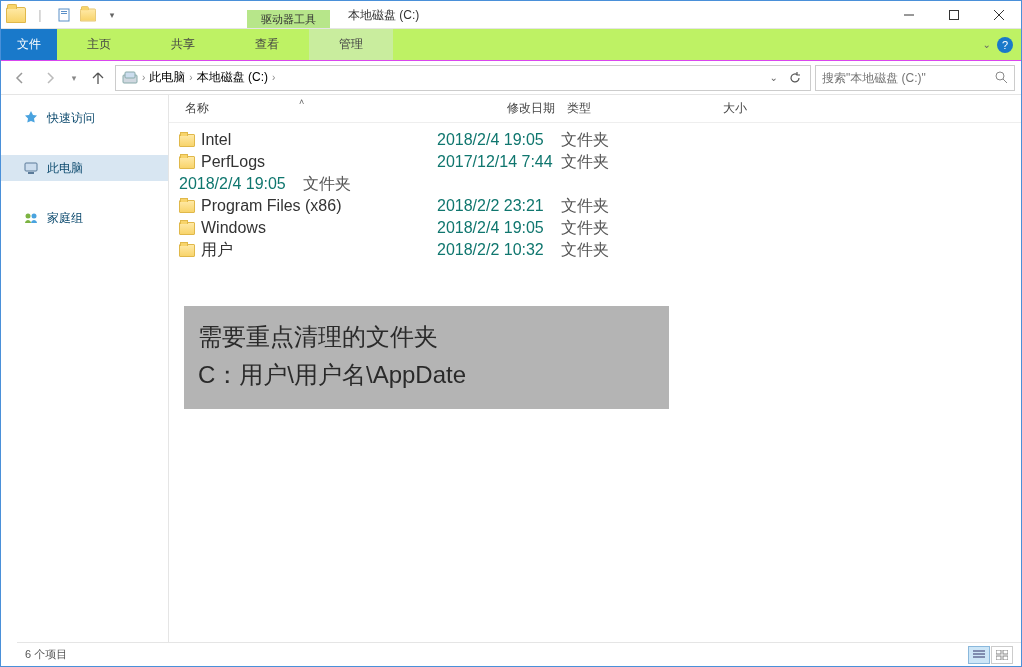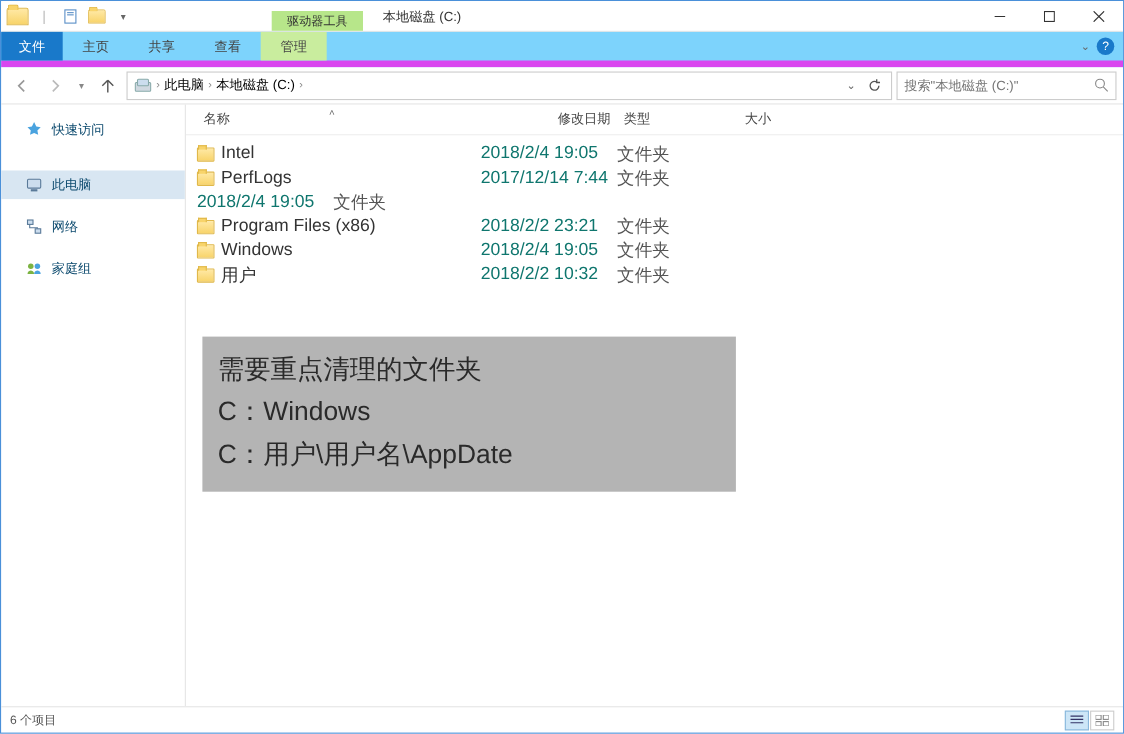--- a/index.html
+++ b/index.html
@@ -11,23 +11,23 @@
 .qat-icon { width:22px; height:22px; display:flex; align-items:center; justify-content:center; font-size:13px; }
 .folder-glyph { width:20px; height:16px; background:linear-gradient(#ffe9a6,#f8d46b); border:1px solid #e0b84a; border-radius:2px 2px 0 0; position:relative; }
 .folder-glyph::before { content:""; position:absolute; top:-4px; left:0; width:8px; height:4px; background:#f8d46b; border:1px solid #e0b84a; border-bottom:none; border-radius:2px 2px 0 0; }
 .title-tabs { display:flex; align-items:flex-end; margin-left:120px; }
 .ctx-tab { background:#b7e68a; padding:2px 14px 1px; font-size:11px; color:#333; }
 .title-text { padding:6px 18px 0; font-size:12px; color:#333; }
 .win-controls { margin-left:auto; display:flex; }
 .win-btn { width:45px; height:28px; display:flex; align-items:center; justify-content:center; font-size:12px; color:#333; }
 
 
-.ribbon { height:32px; display:flex; align-items:stretch; background:#7dd3fc; border-bottom:6px solid #d946ef; }
+.ribbon { height:32px; display:flex; align-items:stretch; background:#bef264; border-bottom:1px solid #d946ef; }
 .ribbon-file { background:#1979ca; color:#fff; font-size:12px; padding:0 16px; display:flex; align-items:center; }
-.ribbon-tab { font-size:12px; color:#444; padding:0 18px; display:flex; align-items:center; }
+.ribbon-tab { font-size:12px; color:#444; padding:0 30px; display:flex; align-items:center; }
 .ribbon-ctx { background:#c9ed9e; }
 .ribbon-right { margin-left:auto; display:flex; align-items:center; gap:6px; padding-right:8px; }
 .help-icon { width:16px; height:16px; border-radius:50%; background:#1979ca; color:#fff; font-size:11px; display:flex; align-items:center; justify-content:center; }
 
 
 .navbar { height:34px; display:flex; align-items:center; padding:4px 6px; gap:4px; border-bottom:1px solid #e5e5e5; }
 .nav-btn { width:26px; height:26px; display:flex; align-items:center; justify-content:center; color:#777; font-size:14px; border-radius:2px; }
 .nav-btn.enabled { color:#333; }
 .addr-box { flex:1; height:26px; border:1px solid #ccc; display:flex; align-items:center; padding:0 4px; font-size:12px; }
 .addr-seg { display:flex; align-items:center; gap:4px; padding:0 2px; }
@@ -44,36 +44,36 @@
 .side-item.selected { background:#d8e6f2; }
 .si-ico { width:16px; height:16px; display:flex; align-items:center; justify-content:center; font-size:13px; }
 .side-gap { height:12px; }
 
 .file-area { flex:1; display:flex; flex-direction:column; }
 .cols { display:flex; height:28px; align-items:center; font-size:12px; color:#444; border-bottom:1px solid #eee; padding-left:10px; position:relative; }
 .col { padding:0 6px; }
 .col-name { width:258px; }
 .col-date { width:124px;text-align:right; }
 .col-type { width:110px; }
-.col-size { flex:1; }
+.col-size { flex:1;margin-left:46px; }
 .sort-ind { position:absolute; left:130px; top:2px; font-size:9px; color:#666; }
 
 .rows { padding:6px 0 0 10px; }
 .row { display:flex; align-items:center; height:22px; font-size:16px; color:#333; }
 .row .cell-name { width:258px; display:flex; align-items:center; gap:6px; }
 .row .cell-date { width:124px; color:#0f766e; }
 .row .cell-type { width:110px; color:#555; }
 .fico { width:16px; height:13px; background:linear-gradient(#ffe9a6,#f8d46b); border:1px solid #e0b84a; border-radius:1px; position:relative; }
 .fico::before { content:""; position:absolute; top:-3px; left:0; width:6px; height:3px; background:#f8d46b; border:1px solid #e0b84a; border-bottom:none; }
 
 
 .annot { position:absolute; left:183px; top:305px; width:485px; background:#b4b4b4; padding:12px 14px 14px; font-size:24px; color:#2a2a2a; line-height:1.6; }
 
 
-.status { position:absolute; bottom:0; left:0; right:0; height:24px; border-top:1px solid #e5e5e5; display:flex; align-items:center; padding:0 8px; font-size:11px; color:#555; }
+.status { position:absolute; bottom:0; left:16px; right:0; height:24px; border-top:1px solid #e5e5e5; display:flex; align-items:center; padding:0 8px; font-size:11px; color:#555; }
 .view-toggle { margin-left:auto; display:flex; gap:1px; }
 .vt { width:22px; height:18px; border:1px solid #ccc; display:flex; align-items:center; justify-content:center; font-size:10px; }
 .vt.active { background:#cde6f7; border-color:#8ab8dc; }
 
 svg { display:block; }
 </style>
 </head>
 <body>
 
 <div class="titlebar">
@@ -196,30 +196,20 @@
         <div class="side-item selected">
           <span class="si-ico">
             <svg width="16" height="16" viewBox="0 0 16 16">
               <rect x="2" y="3" width="12" height="8" rx="1" fill="#cde" stroke="#5a7a99"></rect>
               <rect x="5" y="12" width="6" height="2" fill="#5a7a99"></rect>
             </svg>
           </span>
           <span>此电脑</span>
         </div>
         <div class="side-gap"></div>
-        <div class="side-item">
-          <span class="si-ico">
-            <svg width="16" height="16" viewBox="0 0 16 16">
-              <rect x="2" y="2" width="5" height="4" fill="#cde" stroke="#5a7a99"></rect>
-              <rect x="9" y="10" width="5" height="4" fill="#cde" stroke="#5a7a99"></rect>
-              <path d="M4 6v3h7v1" fill="none" stroke="#5a7a99"></path>
-            </svg>
-          </span>
-          <span>网络</span>
-        </div>
         <div class="side-gap"></div>
         <div class="side-item">
           <span class="si-ico">
             <svg width="16" height="16" viewBox="0 0 16 16">
               <circle cx="5" cy="6" r="2.5" fill="#7cb342"></circle>
               <circle cx="11" cy="6" r="2.5" fill="#4aa3df"></circle>
               <path d="M2 13c0-2 2-3 3-3s3 1 3 3z" fill="#7cb342"></path>
               <path d="M8 13c0-2 2-3 3-3s3 1 3 3z" fill="#4aa3df"></path>
             </svg>
           </span>
@@ -279,21 +269,20 @@
           </div>
           <div class="cell-date">2018/2/2 10:32</div>
           <div class="cell-type">文件夹</div>
         </div>
       </div>
   </div>
 </div>
 
 <div class="annot">
   <div>需要重点清理的文件夹</div>
-  <div>C：Windows</div>
   <div>C：用户\用户名\AppDate</div>
 </div>
 
 <div class="status">
   <span>6 个项目</span>
   <div class="view-toggle">
     <div class="vt active">
       <svg width="12" height="10">
           <line x1="0" y1="1" x2="12" y2="1" stroke="#336"></line>
           <line x1="0" y1="4" x2="12" y2="4" stroke="#336"></line>

